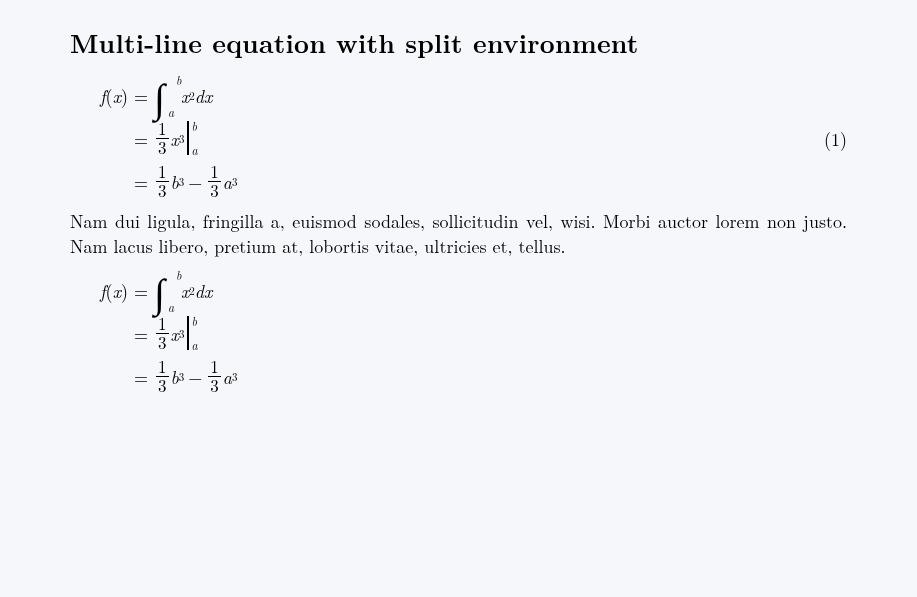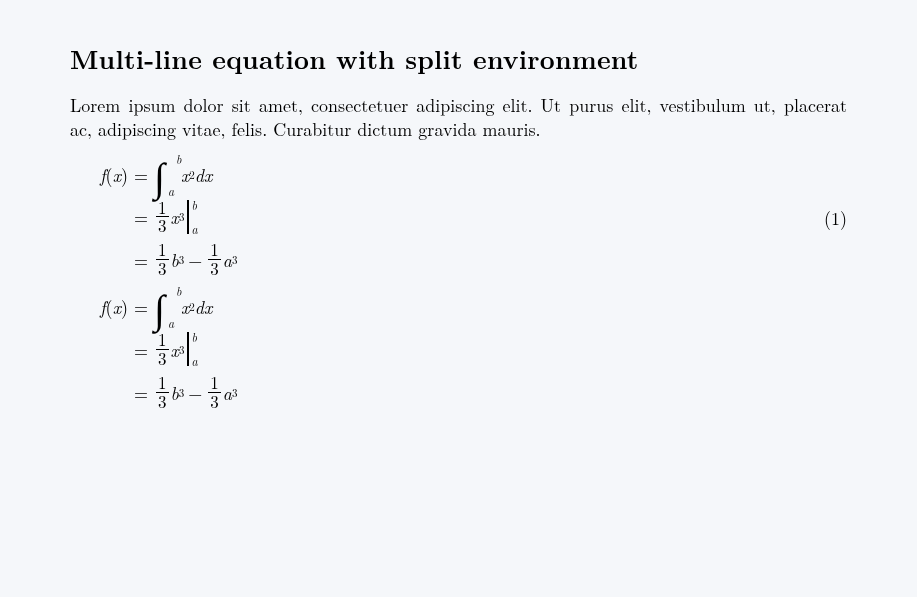--- a/index.html
+++ b/index.html
@@ -7,21 +7,21 @@
     padding: 0;
     background: #f5f7fa;
     font-family: "Latin Modern Roman", "Computer Modern", Georgia, "Times New Roman", serif;
     color: #000;
     width: 917px;
     height: 597px;
     overflow: hidden;
     box-sizing: border-box;
   }
   .page {
-    padding: 40px 70px 0 70px;
+    padding: 24px 70px 0 70px;
   }
   h1 {
     font-size: 26px;
     font-weight: bold;
     margin: 0 0 16px 0;
     letter-spacing: 0.2px;
   }
   p {
     font-size: 18px;
     line-height: 1.35;
@@ -133,21 +133,20 @@
   }
   .dx { margin-left: 0; font-style: italic; }
 </style>
 </head>
 <body>
 
 <div class="page">
 
   <h1>Multi-line equation with split environment</h1>
 
-  <p>Lorem ipsum dolor sit amet, consectetuer adipiscing elit. Ut purus elit, vestibulum ut, placerat ac, adipiscing vitae, felis. Curabitur dictum gravida mauris.</p>
 
   <div class="eqblock">
     <span class="eqnum">(1)</span>
     <div class="eqrows">
 
       <div class="eqrow">
         <span class="lhs" style="width:58px;">
           <span>f</span><span class="rm">(</span><span>x</span><span class="rm">)</span>
         </span>
         <span class="eq">=</span>
@@ -198,20 +197,21 @@
             <span class="den">3</span>
           </span>
           <span>a</span>
             <span class="sup">3</span>
         </span>
       </div>
 
     </div>
   </div>
 
+  <p>Nam dui ligula, fringilla a, euismod sodales, sollicitudin vel, wisi. Morbi auctor lorem non justo. Nam lacus libero, pretium at, lobortis vitae, ultricies et, tellus.</p>
 
   <div class="eqblock">
     <div class="eqrows">
 
       <div class="eqrow">
         <span class="lhs" style="width:58px;">
           <span>f</span><span class="rm">(</span><span>x</span><span class="rm">)</span>
         </span>
         <span class="eq">=</span>
         <span class="rhs" style="width:130px;">

